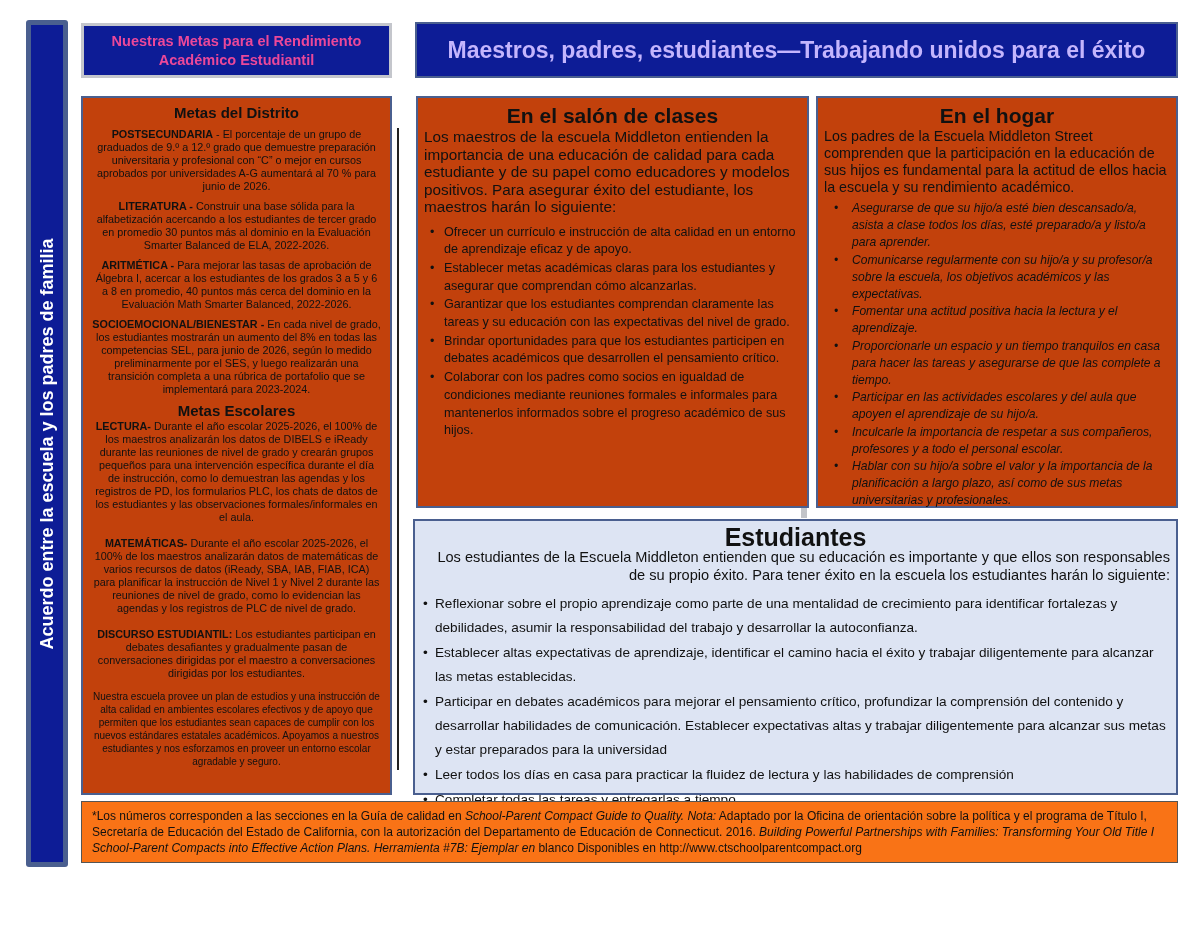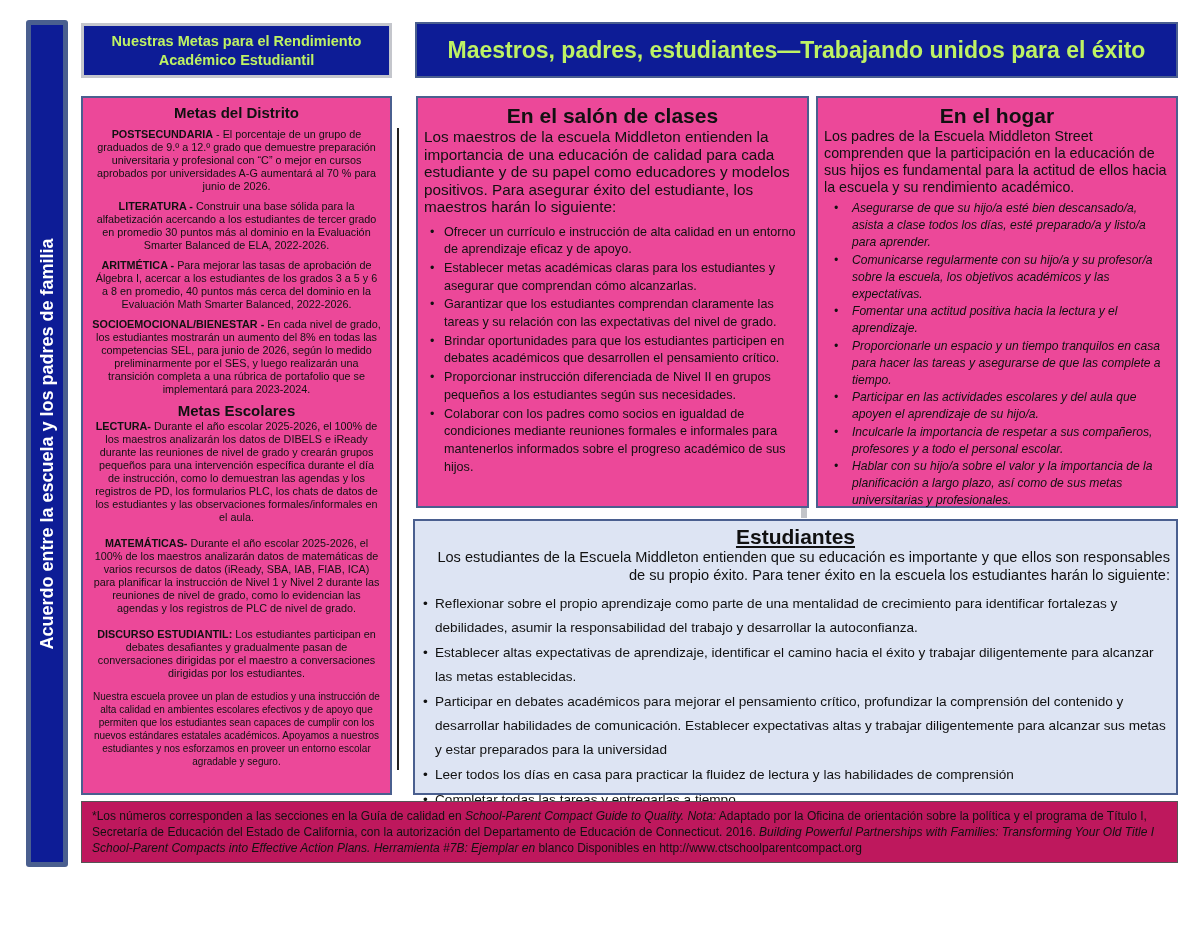--- a/index.html
+++ b/index.html
@@ -15,33 +15,33 @@
   }
   .side-bar-text {
     position: absolute; left: 50%; top: 50%;
     transform: translate(-50%, -50%) rotate(-90deg);
     white-space: nowrap; color: #fff; font-weight: bold; font-size: 18px;
   }
 
   .goal-banner {
     position: absolute; left: 81px; top: 23px; width: 311px; height: 55px;
     background: #0d1c96; border: 3px solid #c4c6cc;
-    color: #bef264; font-weight: bold; font-size: 14.5px; line-height: 19px;
+    color: #ec4899; font-weight: bold; font-size: 14.5px; line-height: 19px;
     text-align: center; display: flex; align-items: center; justify-content: center;
     padding: 0 8px;
   }
   .main-banner {
     position: absolute; left: 415px; top: 22px; width: 763px; height: 56px;
     background: #0d1c96; border: 2px solid #4a5f8f;
-    color: #bef264; font-weight: bold; font-size: 23px;
+    color: #c4b5fd; font-weight: bold; font-size: 23px;
     display: flex; align-items: center; justify-content: center;
   }
 
   .panel {
-    position: absolute; background: #ec4899; border: 2px solid #4a5f8f;
+    position: absolute; background: #c2410c; border: 2px solid #4a5f8f;
   }
   .district { left: 81px; top: 96px; width: 311px; height: 699px; padding: 6px 9px 0 9px; font-size: 10.8px; line-height: 13px; }
   .district h3 { text-align: center; font-size: 15px; font-weight: bold; margin-bottom: 6px; line-height: 18px; }
   .district h3.school { margin-top: 6px; margin-bottom: 0; }
   .district p { margin-bottom: 7px; text-align: center; }
   .district p.gap { margin-bottom: 13px; }
   .district b { font-weight: bold; }
 
   .vline {
     position: absolute; left: 397px; top: 128px; width: 2px; height: 642px; background: #222;
@@ -57,29 +57,29 @@
   .home .intro { font-size: 14.3px; line-height: 17px; }
 
   ul.bullets { list-style: none; margin-top: 8px; }
   ul.bullets li { position: relative; padding-left: 20px; font-size: 12.6px; line-height: 17.7px; margin-bottom: 1px; }
   ul.bullets li::before { content: "•"; position: absolute; left: 6px; top: 0; }
   .home ul.bullets { margin-top: 4px; }
   .home ul.bullets li { padding-left: 28px; font-size: 12.1px; line-height: 17.2px; margin-bottom: 0; font-style: italic; }
   .home ul.bullets li::before { left: 10px; }
 
   .students { left: 413px; top: 519px; width: 765px; height: 276px; background: #dde4f3; padding: 4px 6px 0 6px; }
-  .students h2 { font-size: 21px; line-height: 24px; text-decoration: underline; }
+  .students h2 { font-size: 25px; line-height: 24px; }
   .students .intro { font-size: 14.6px; line-height: 17.8px; text-align: right; }
   .students ul.bullets { margin-top: 7px; }
   .students ul.bullets li { padding-left: 14px; font-size: 13.6px; line-height: 24px; }
   .students ul.bullets li::before { left: 2px; }
 
   .footnote {
     position: absolute; left: 81px; top: 801px; width: 1097px; height: 62px;
-    border: 1px solid #555; background: #be185d; padding: 6px 10px 3px 10px;
+    border: 1px solid #555; background: #f97316; padding: 6px 10px 3px 10px;
     font-size: 12px; line-height: 16px;
   }
   .footnote i { font-style: italic; }
 </style>
 </head>
 <body>
 
 <div class="side-bar">
   <div class="side-bar-inner">
     <div class="side-bar-text">Acuerdo entre la escuela y los padres de familia</div>
@@ -104,23 +104,22 @@
 
 <div class="vline"></div>
 <div class="vline-grey"></div>
 
 <div class="panel classroom">
   <h2>En el salón de clases</h2>
   <div class="intro">Los maestros de la escuela Middleton entienden la importancia de una educación de calidad para cada estudiante y de su papel como educadores y modelos positivos. Para asegurar éxito del estudiante, los maestros harán lo siguiente:</div>
   <ul class="bullets">
     <li>Ofrecer un currículo e instrucción de alta calidad en un entorno de aprendizaje eficaz y de apoyo.</li>
     <li>Establecer metas académicas claras para los estudiantes y asegurar que comprendan cómo alcanzarlas.</li>
-    <li>Garantizar que los estudiantes comprendan claramente las tareas y su relación con las expectativas del nivel de grado.</li>
+    <li>Garantizar que los estudiantes comprendan claramente las tareas y su educación con las expectativas del nivel de grado.</li>
     <li>Brindar oportunidades para que los estudiantes participen en debates académicos que desarrollen el pensamiento crítico.</li>
-    <li>Proporcionar instrucción diferenciada de Nivel II en grupos pequeños a los estudiantes según sus necesidades.</li>
     <li>Colaborar con los padres como socios en igualdad de condiciones mediante reuniones formales e informales para mantenerlos informados sobre el progreso académico de sus hijos.</li>
   </ul>
 </div>
 
 <div class="panel home">
   <h2>En el hogar</h2>
   <div class="intro">Los padres de la Escuela Middleton Street comprenden que la participación en la educación de sus hijos es fundamental para la actitud de ellos hacia la escuela y su rendimiento académico.</div>
   <ul class="bullets">
     <li>Asegurarse de que su hijo/a esté bien descansado/a, asista a clase todos los días, esté preparado/a y listo/a para aprender.</li>
     <li>Comunicarse regularmente con su hijo/a y su profesor/a sobre la escuela, los objetivos académicos y las expectativas.</li>

